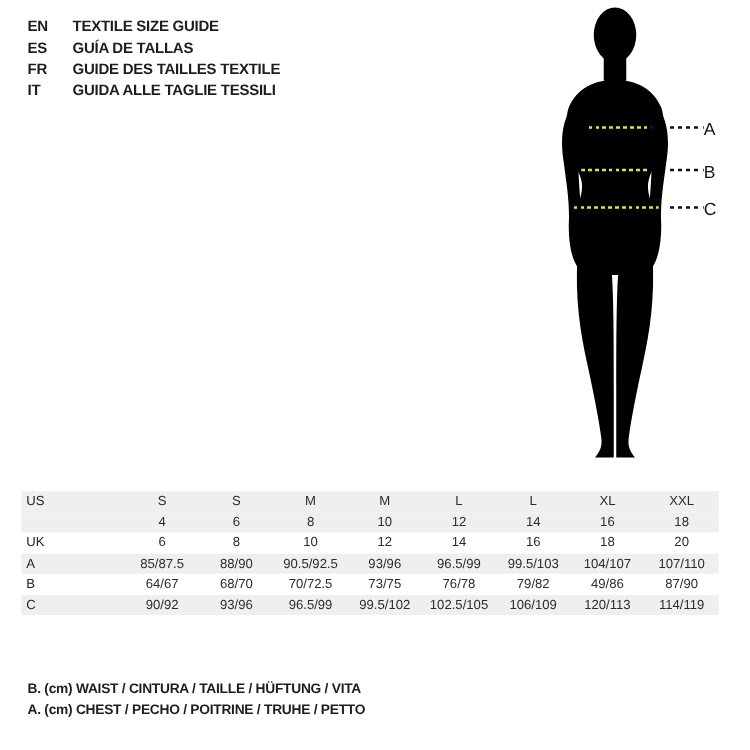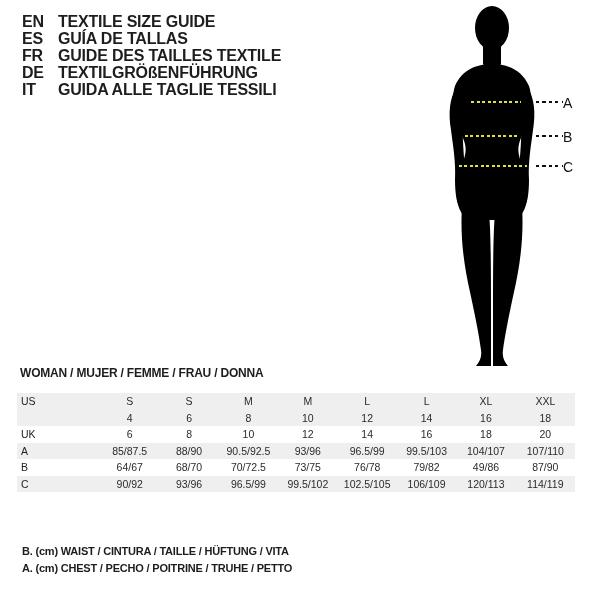--- a/index.html
+++ b/index.html
@@ -16,21 +16,21 @@
   .page{
     position:relative;
     width:600px;height:600px;
     background:#fff;
     font-family:"Liberation Sans", sans-serif;
     color:var(--text);
     overflow:hidden;
   }
   
   .lang-block{position:absolute;left:22px;top:13px;}
-  .lang-row{display:flex;line-height:17px;font-size:16px;font-weight:bold;letter-spacing:-0.2px;}
+  .lang-row{display:flex;line-height:17px;font-size:12px;font-weight:bold;letter-spacing:-0.2px;}
   .lang-code{width:36px;flex:0 0 36px;}
   
   .figure{position:absolute;left:430px;top:0;width:125px;height:375px;}
   .measure-line{position:absolute;height:2px;}
   .dash-yellow{background:repeating-linear-gradient(90deg,var(--dash) 0 3px,transparent 3px 5.5px);}
   .dash-black{background:repeating-linear-gradient(90deg,var(--leader) 0 3px,transparent 3px 6.5px);}
   .measure-label{position:absolute;left:563px;width:20px;height:16px;font-size:14px;line-height:16px;color:#111;}
   .ml-a-y{left:471px;top:101px;width:50px;}
   .ml-b-y{left:465px;top:135px;width:54px;}
   .ml-c-y{left:459px;top:165px;width:68px;}
@@ -69,24 +69,20 @@
       <span class="lang-code">EN</span>
       <span class="lang-title">TEXTILE SIZE GUIDE</span>
     </div>
     <div class="lang-row">
       <span class="lang-code">ES</span>
       <span class="lang-title">GUÍA DE TALLAS</span>
     </div>
     <div class="lang-row">
       <span class="lang-code">FR</span>
       <span class="lang-title">GUIDE DES TAILLES TEXTILE</span>
-    </div>
-    <div class="lang-row">
-      <span class="lang-code">DE</span>
-      <span class="lang-title">TEXTILGRÖßENFÜHRUNG</span>
     </div>
     <div class="lang-row">
       <span class="lang-code">IT</span>
       <span class="lang-title">GUIDA ALLE TAGLIE TESSILI</span>
     </div>
   </div>
 
   <svg class="figure" viewBox="0 0 125 375" width="125" height="375" xmlns="http://www.w3.org/2000/svg">
     <ellipse cx="62" cy="28" rx="17" ry="22" fill="#000"></ellipse>
     <path fill="#000" d="M 53 38 L 53 64 C 56 70 68 70 71 64 L 71 38 Z"></path>
@@ -117,21 +113,20 @@
   <div class="measure-label lbl-a">A</div>
 
   <div class="measure-line dash-yellow ml-b-y"></div>
   <div class="measure-line dash-black ml-b-k"></div>
   <div class="measure-label lbl-b">B</div>
 
   <div class="measure-line dash-yellow ml-c-y"></div>
   <div class="measure-line dash-black ml-c-k"></div>
   <div class="measure-label lbl-c">C</div>
 
-  <div class="woman-title">WOMAN / MUJER / FEMME / FRAU / DONNA</div>
 
   <div class="size-table">
     <div>
         <div class="trow shaded">
           <div class="tcell label">US</div>
           <div class="tcell">S</div>
           <div class="tcell">S</div>
           <div class="tcell">M</div>
           <div class="tcell">M</div>
           <div class="tcell">L</div>

